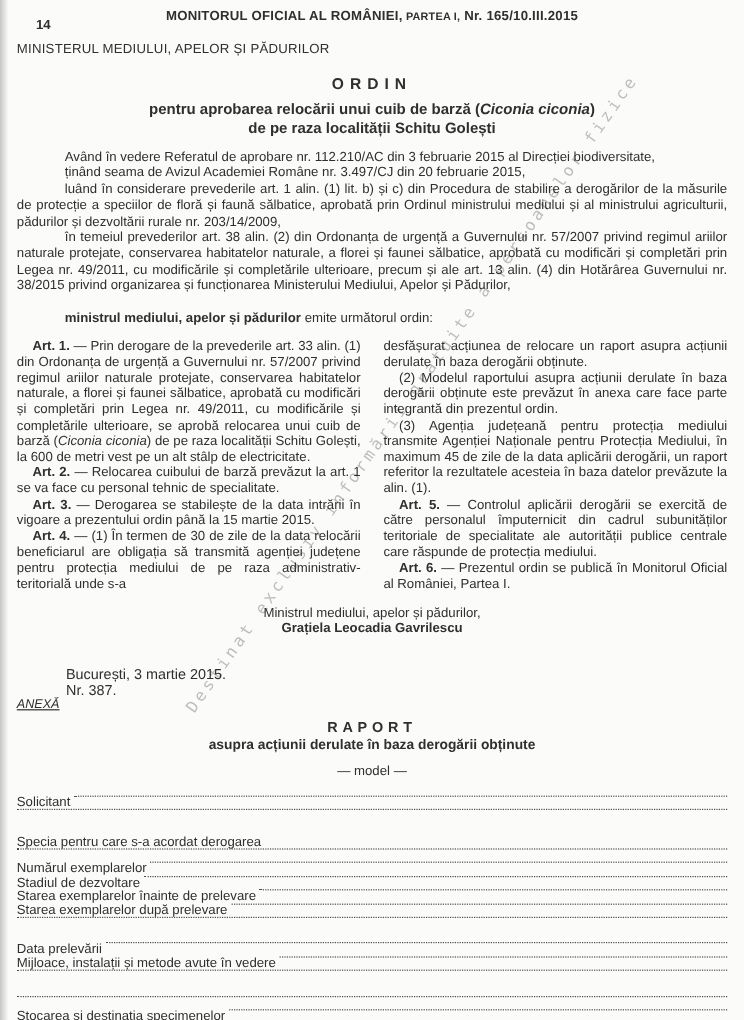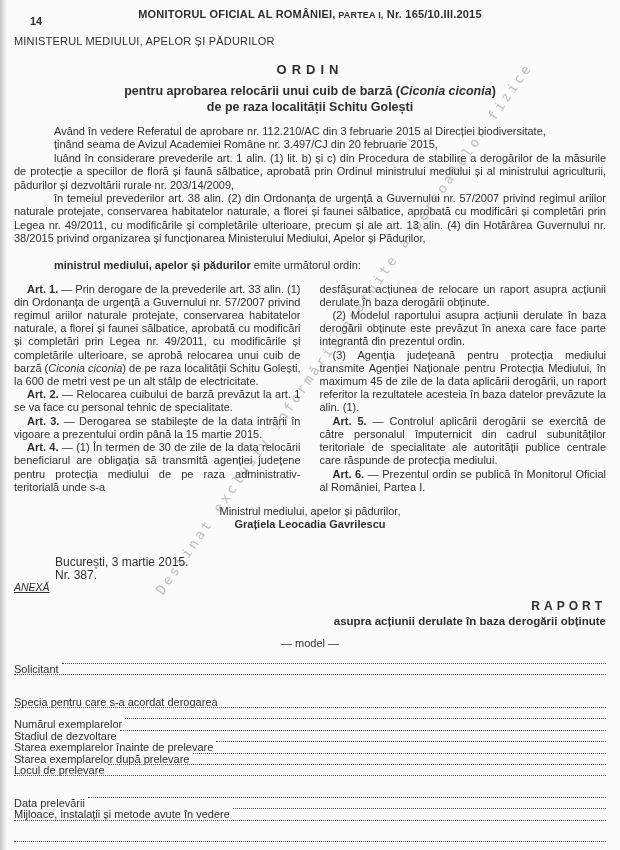--- a/index.html
+++ b/index.html
@@ -29,21 +29,21 @@
   .col{flex:1;min-width:0;}
   .col p{margin:0;text-indent:13px;}
   .col p.cont{text-indent:0;}
   .artlbl{font-weight:bold;}
   .sig{text-align:center;margin-top:11px;font-size:11px;line-height:13.5px;}
   .sig .name{font-weight:bold;}
   .footer{margin-top:24px;font-size:12px;line-height:13.5px;padding-left:41px;}
   .annex-label{text-align:left;font-size:10.5px;font-style:italic;font-weight:normal;
         padding-right:10px;margin-top:-2px;}
   .annex-label span{text-decoration:underline;}
-  .raport-head{text-align:right;font-weight:bold;margin-top:6px;}
+  .raport-head{text-align:center;font-weight:bold;margin-top:6px;}
   .raport-title{font-size:12px;letter-spacing:4px;}
   .raport-sub{font-size:11.5px;margin-top:2px;}
   .model{text-align:center;font-size:11px;margin-top:10px;}
   .form{margin-top:14px;font-size:11px;}
   .form-row{display:flex;align-items:flex-start;height:11.4px;}
   .flabel{white-space:nowrap;padding-right:3px;}
   .dots{flex:1;border-bottom:1.4px dotted #4a4a4a;margin-bottom:2px;}
   .form-gap{height:10px;}
 </style>
 </head>
@@ -137,24 +137,20 @@
         </div>
         <div class="form-row">
           <span class="flabel">Starea exemplarelor înainte de prelevare</span>
           <span class="dots"></span>
         </div>
         <div class="form-row">
           <span class="flabel">Starea exemplarelor după prelevare</span>
           <span class="dots"></span>
         </div>
         <div class="form-row">
-          <span class="flabel">Locul de prelevare</span>
-          <span class="dots"></span>
-        </div>
-        <div class="form-row">
           <span class="dots"></span>
         </div>
         <div class="form-gap"></div>
         <div class="form-row">
           <span class="flabel">Data prelevării</span>
           <span class="dots"></span>
         </div>
         <div class="form-row">
           <span class="flabel">Mijloace, instalații și metode avute în vedere</span>
           <span class="dots"></span>

